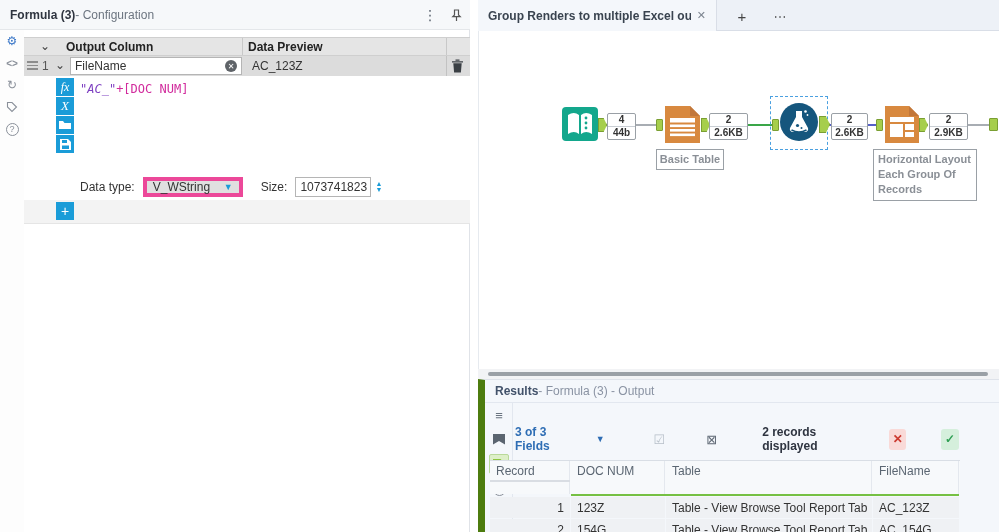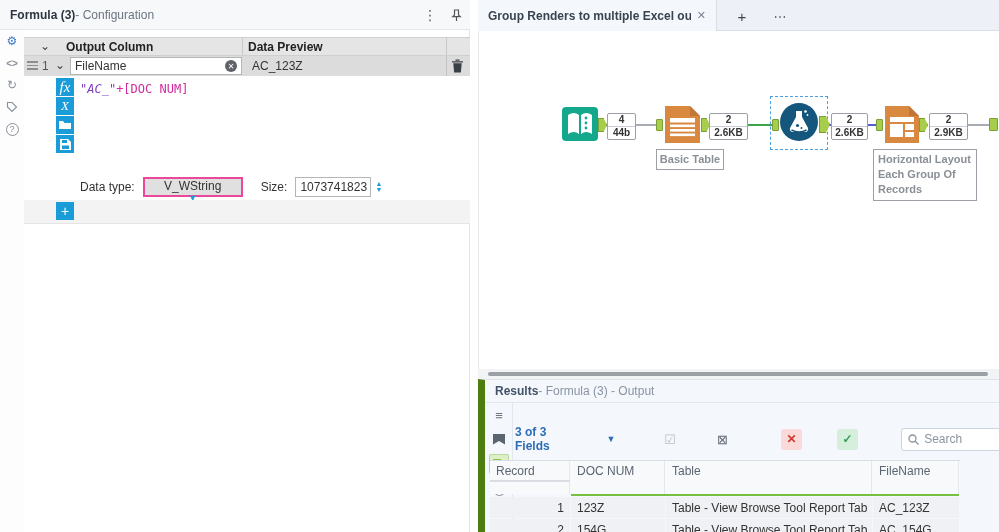--- a/index.html
+++ b/index.html
@@ -40,29 +40,29 @@
   .name-input .txt { flex:1; color:#333; }
   .clear-btn { width:12px; height:12px; border-radius:50%; background:#5f6368; color:#fff; font-size:8px;
                display:flex; align-items:center; justify-content:center; cursor:pointer; }
   .preview-val { position:absolute; left:228px; top:3px; color:#333; }
   .trash-btn { position:absolute; right:6px; top:3px; cursor:pointer; }
 
   .formula-card { position:absolute; left:24px; top:76px; width:446px; height:124px; background:#fff; }
   .fx-col { position:absolute; left:32px; top:2px; width:18px; }
   .fx-btn { width:18px; height:18px; background:#1a9cd8; color:#fff; margin-bottom:1px;
             display:flex; align-items:center; justify-content:center; cursor:pointer; }
-  .fx-glyph { font-family:"Liberation Serif",serif; font-style:italic; font-size:15px; }
+  .fx-glyph { font-family:"Liberation Serif",serif; font-style:italic; font-size:12px; }
   .formula-text { position:absolute; left:56px; top:6px; font-family:"DejaVu Sans Mono",monospace; font-size:12px; }
   .f-str { color:#7d3fc1; font-style:italic; }
   .f-op  { color:#d12a9c; }
   .f-fld { color:#d12a9c; }
   .dtype-row { position:absolute; left:0; top:98px; width:446px; height:26px; display:flex; align-items:center; }
   .dtype-label { margin-left:56px; color:#333; }
-  .dd { margin-left:8px; width:100px; height:20px; background:#e0e0e0; border:2px solid #ec4899;
-        display:flex; align-items:center; padding:0 6px; cursor:pointer;flex-direction:column; }
+  .dd { margin-left:8px; width:100px; height:20px; background:#e0e0e0; border:4px solid #ec4899;
+        display:flex; align-items:center; padding:0 6px; cursor:pointer; }
   .dd .dd-val { flex:1; color:#333; }
   .dd .dd-arrow { color:#1a9cd8; font-size:9px; }
   .size-label { margin-left:18px; color:#333; }
   .size-input { margin-left:8px; width:76px; height:20px; background:#fff; border:1px solid #b5b5b5;
                 display:flex; align-items:center; padding:0 4px; color:#333; }
   .spinner { margin-left:4px; display:flex; flex-direction:column; line-height:6px; cursor:pointer; }
   .spinner span { color:#1a9cd8; font-size:7px; }
   .add-row { position:absolute; left:24px; top:200px; width:446px; height:24px; background:#f3f3f3; border-bottom:1px solid #e5e5e5; }
   .add-btn { position:absolute; left:32px; top:2px; width:18px; height:18px; background:#1a9cd8; color:#fff;
              font-size:14px; display:flex; align-items:center; justify-content:center; cursor:pointer; }
@@ -367,20 +367,21 @@
       <div class="rs-icon">
         <span class="help-circle">?</span>
       </div>
     </div>
 
     <div class="res-toolbar">
       <span class="fields-dd">3 of 3 Fields</span>
       <span class="fields-chev">▼</span>
       <span class="tb-check">☑</span>
       <span class="tb-boxx">⊠</span>
+      <span class="records-txt">2 records displayed</span>
       <span class="btn-fail">✕</span>
       <span class="btn-pass">✓</span>
       <span class="searchbox">
         <svg width="11" height="11">
           <circle cx="4.5" cy="4.5" r="3.5" fill="none" stroke="#8a94a0" stroke-width="1.3"></circle>
           <line x1="7" y1="7" x2="10.5" y2="10.5" stroke="#8a94a0" stroke-width="1.3"></line>
         </svg>
         <input type="text" placeholder="Search" style="">
       </span>
     </div>

